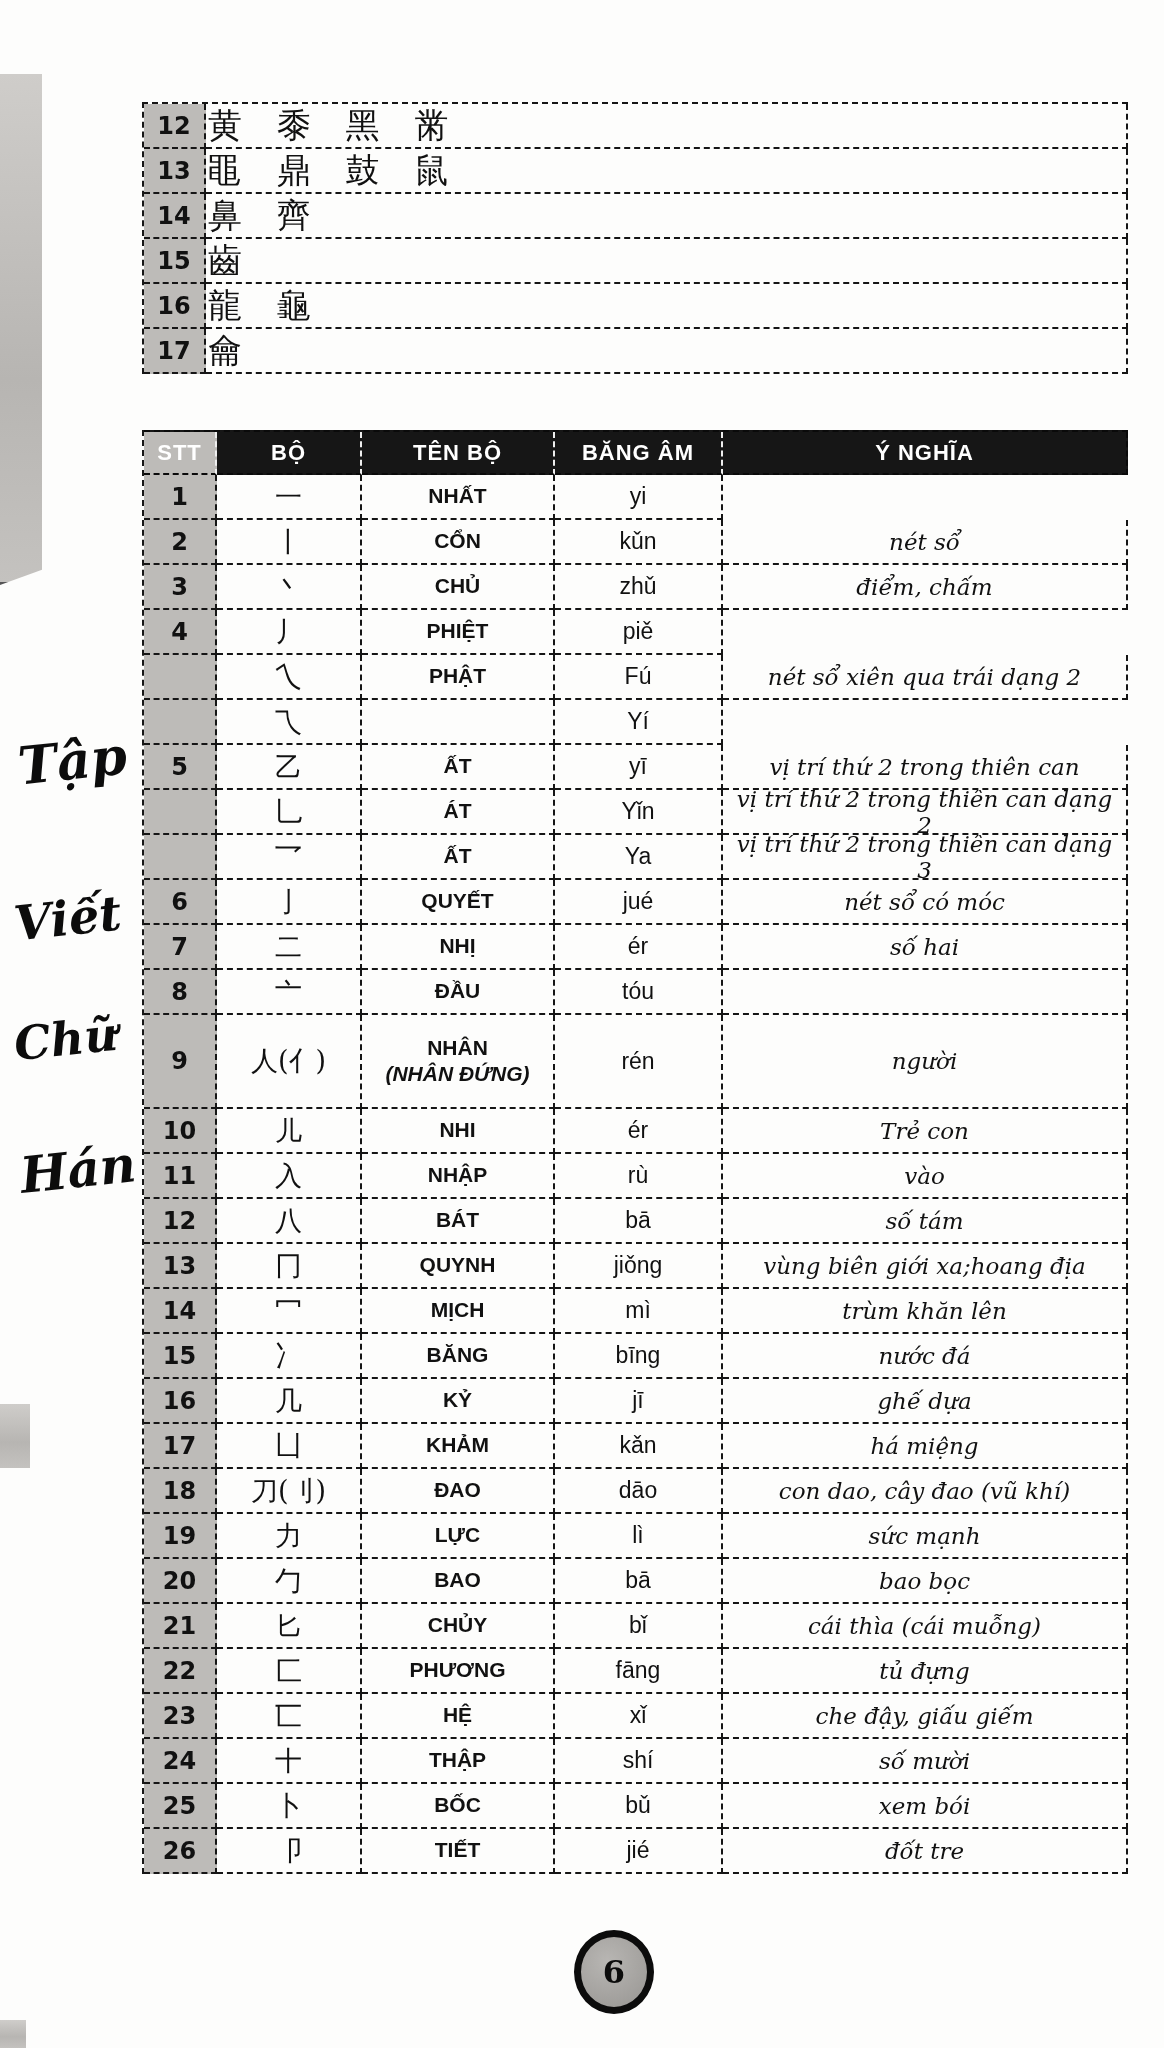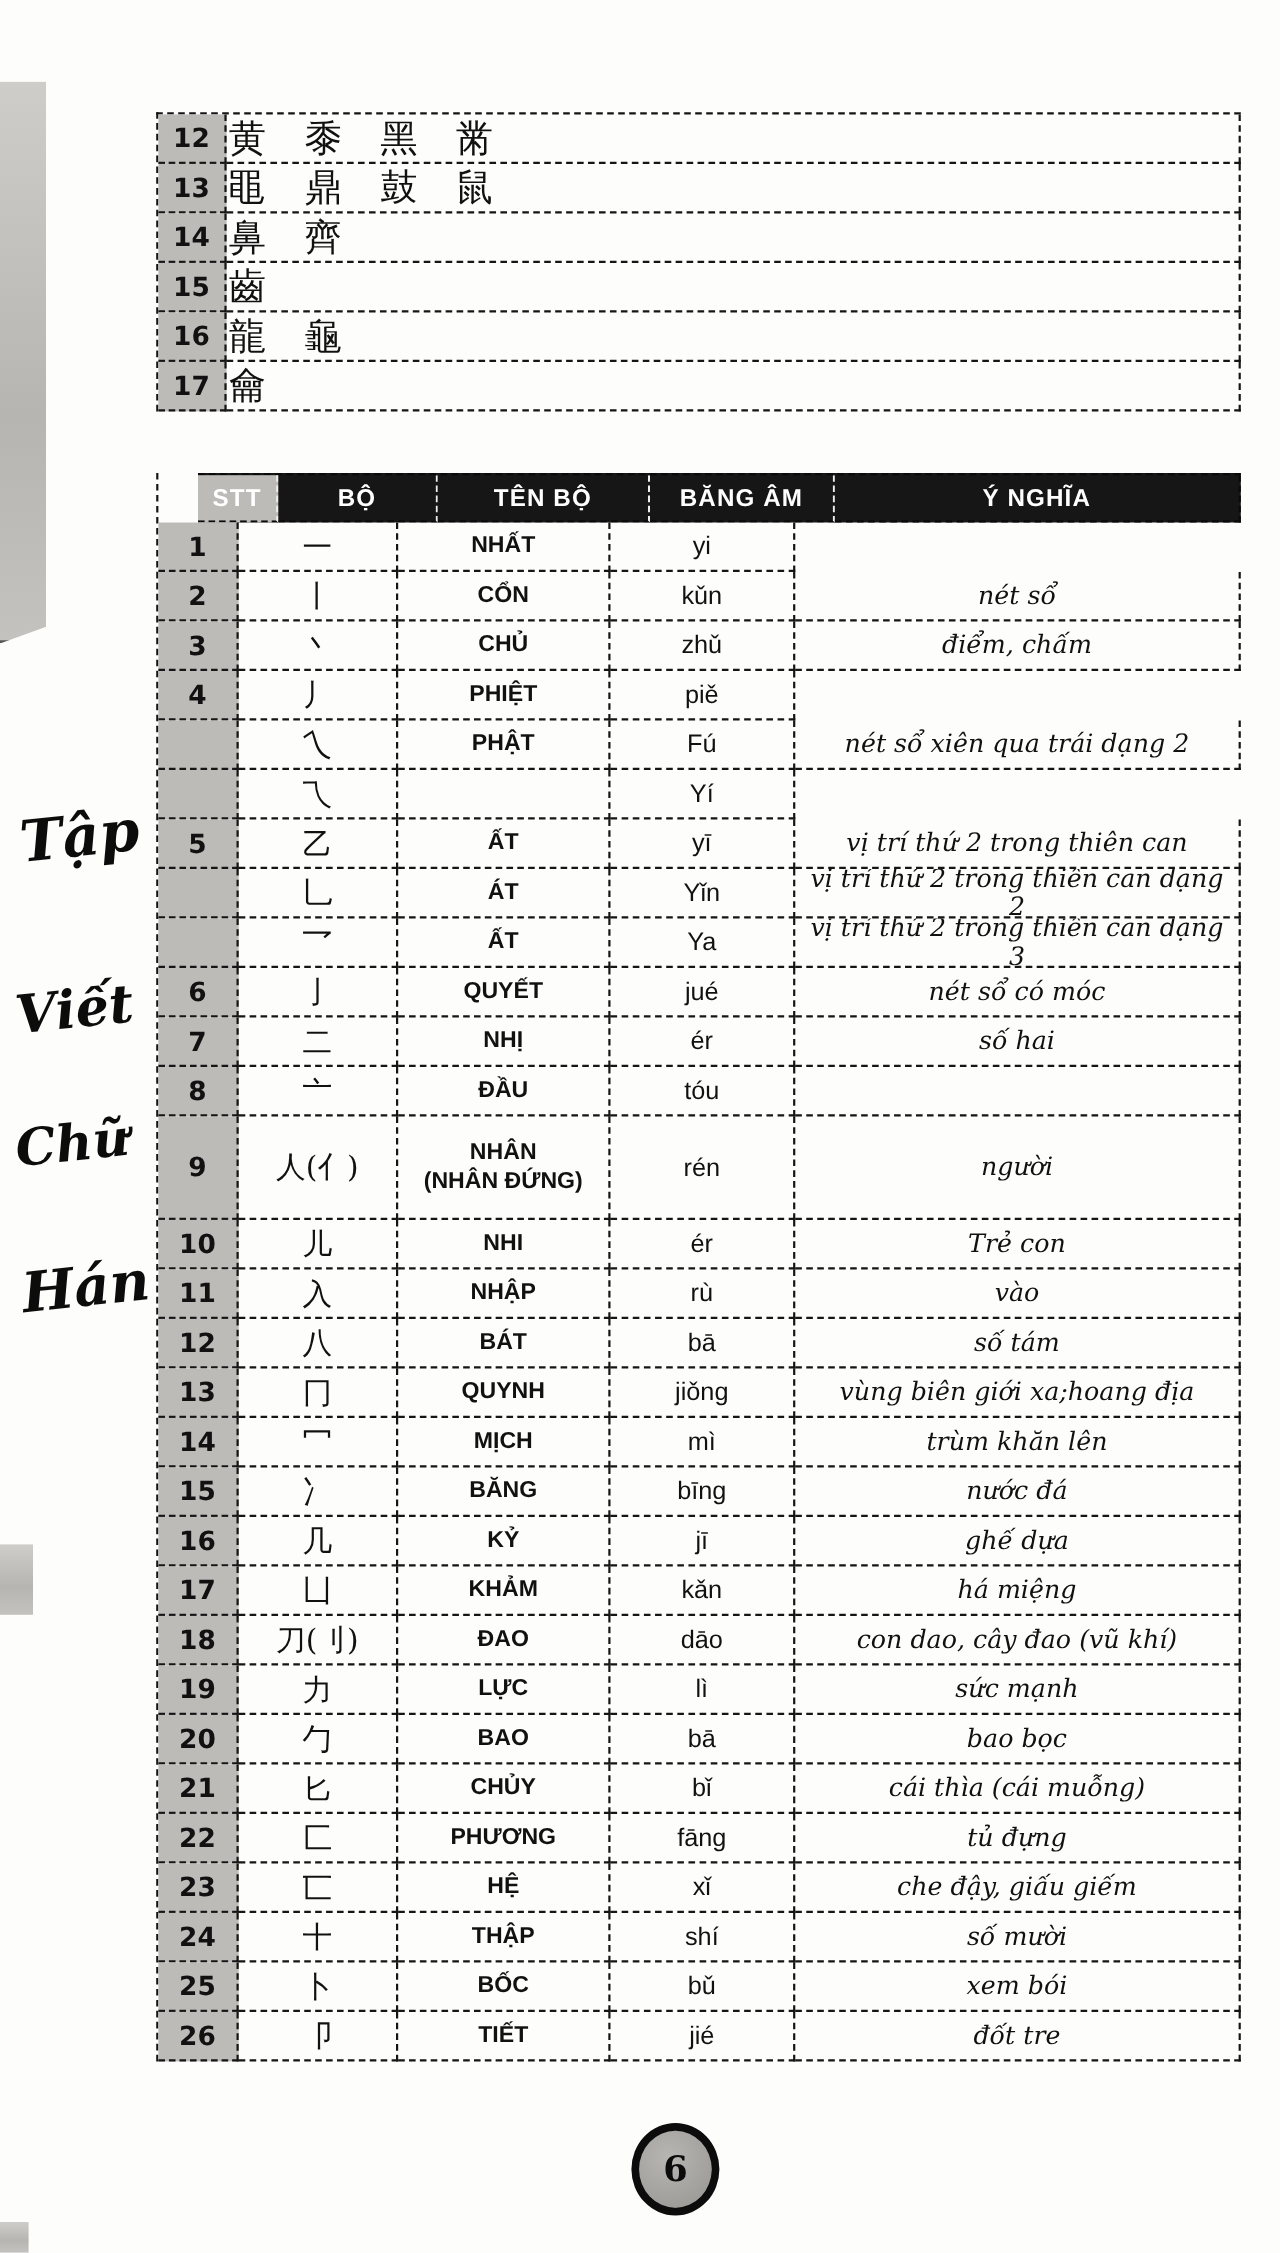--- a/index.html
+++ b/index.html
@@ -29,31 +29,31 @@
   
   .top-tbl{top:102px;border-top:2px dashed #151515;border-left:2px dashed #151515;}
   .top-tbl .row{height:45px;}
   .top-tbl .numcell{width:62px;flex:0 0 62px;background:#bdbbb8;
     font-weight:bold;font-size:24px;}
   .top-tbl .charcell{flex:1;justify-content:flex-start;padding-left:2px;
     font-family:"DejaVu Serif","Liberation Serif",serif;font-size:34px;letter-spacing:12px;}
   
   .main-tbl{top:430px;border-left:2px dashed #151515;}
   .main-tbl .hdr{height:44px;background:#161616;color:#fff;font-weight:bold;
-    border-top:2px dashed #0a0a0a;margin-left:36px;}
+    border-top:2px dashed #0a0a0a;}
   .main-tbl .hdr .cell{border-color:#eee;border-right-style:dashed;border-bottom:2px dashed #0a0a0a;
     font-size:22px;letter-spacing:1px;font-family:"Liberation Sans","DejaVu Sans",sans-serif;}
   .main-tbl .hdr .cell:last-child{border-right:2px dashed #0a0a0a;}
   .main-tbl .row{height:45px;}
   .main-tbl .row.tall{height:94px;}
   .c-stt{width:73px;flex:0 0 73px;background:#bdbbb8;font-weight:bold;font-size:24px;}
   .c-bo {width:145px;flex:0 0 145px;font-family:"DejaVu Serif","Liberation Serif",serif;font-size:27px;}
   .c-ten{width:193px;flex:0 0 193px;flex-direction:column;font-weight:bold;font-size:21px;
     font-family:"Liberation Sans","DejaVu Sans",sans-serif;line-height:1.25;text-align:center;}
-  .c-ten .sub{font-weight:bold;}
+  .c-ten .sub{font-style:italic;font-weight:bold;}
   .c-pa {width:168px;flex:0 0 168px;font-family:Liberation Sans, sans-serif;font-size:23px;}
   .c-yn {flex:1;font-family:"DejaVu Serif","Liberation Serif",serif;font-style:italic;
     font-size:23px;text-align:center;padding:0 6px;}
   
   .page-badge{position:absolute;left:574px;top:1930px;width:66px;height:70px;
     border-radius:50%;border:7px solid #0c0c0c;
     background:radial-gradient(circle at 40% 35%,#b8b6b3,#979592);
     display:flex;align-items:center;justify-content:center;
     font-family:"DejaVu Serif","Liberation Serif",serif;font-weight:bold;font-size:32px;color:#0c0c0c;}
 </style>

